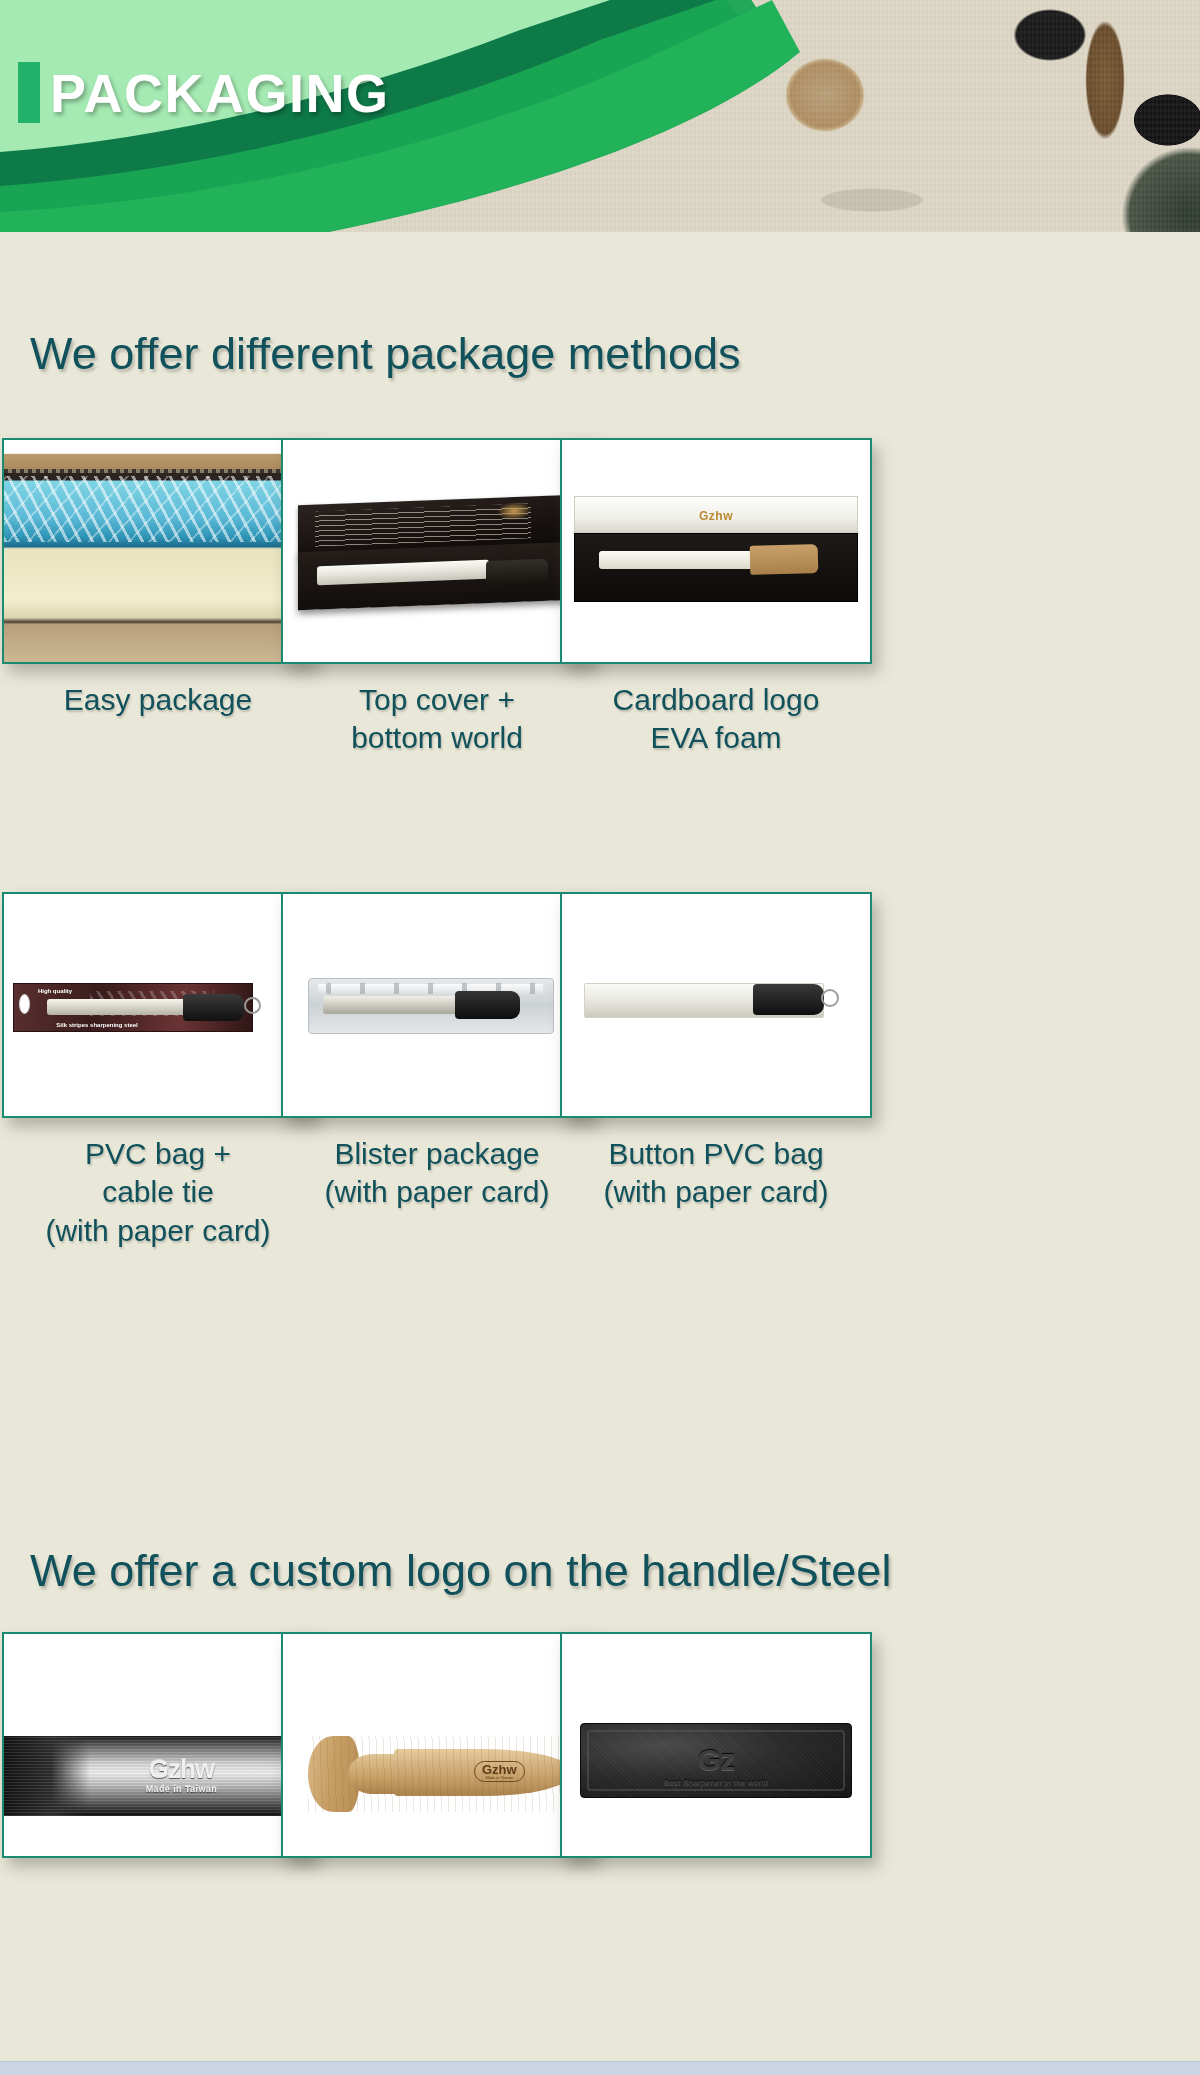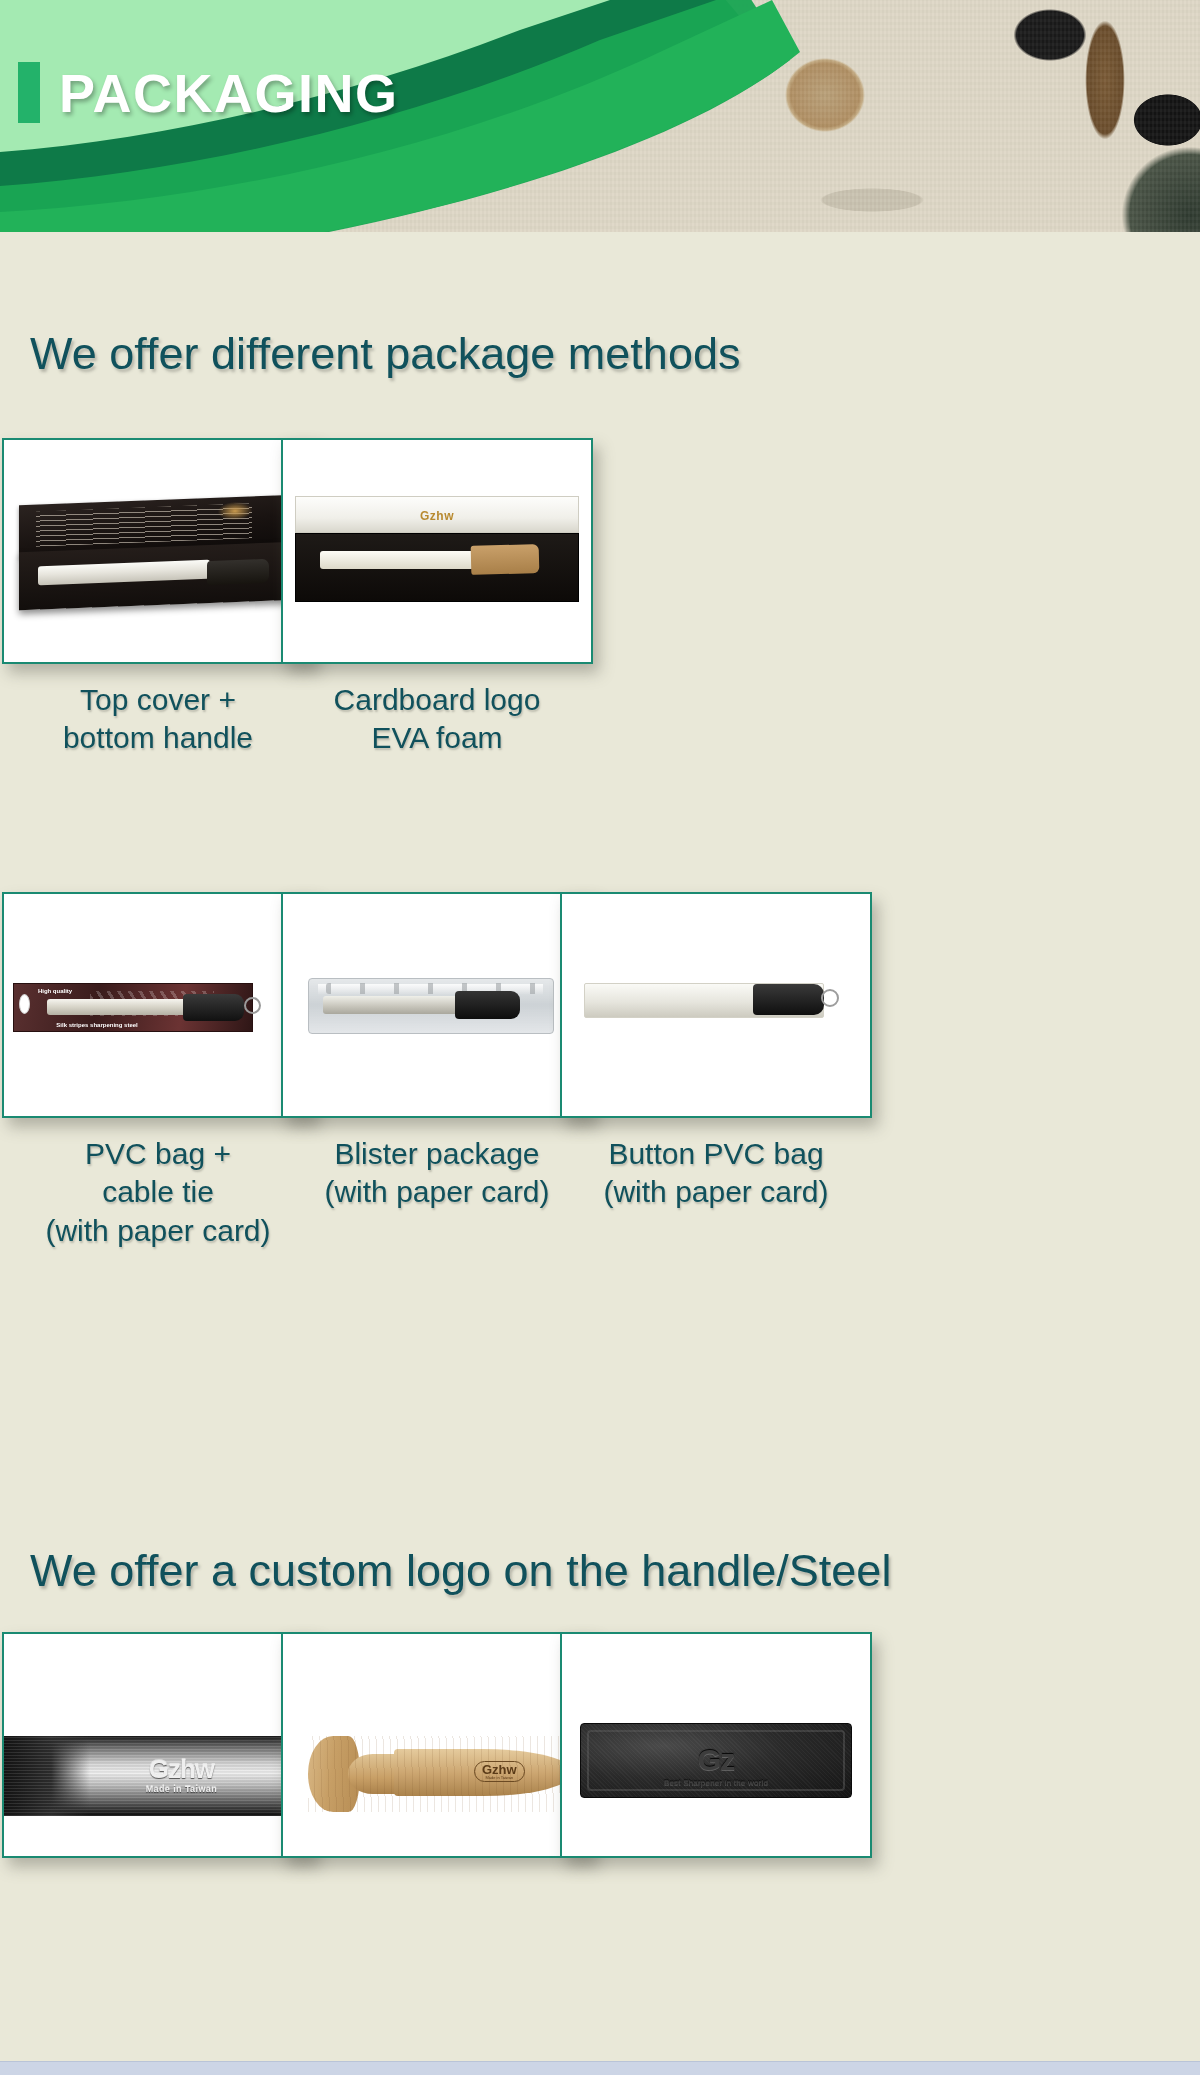--- a/index.html
+++ b/index.html
@@ -65,21 +65,21 @@
     position: absolute; left: 0; top: 0;
     width: 1200px; height: 250px;
   }
 
   .banner-title {
     position: absolute;
     left: 18px;
     top: 62px;
     display: flex;
     align-items: center;
-    gap: 19px;
+    gap: 10px;
     z-index: 6;
   }
   .title-bar {
     width: 22px;
     height: 61px;
     background: #23b26a;
   }
   .title-text {
     font-size: 54px;
     font-weight: bold;
@@ -418,32 +418,38 @@
       <span class="title-bar"></span>
       <span class="title-text">PACKAGING</span>
     </div>
   </div>
 
   <div class="section-heading" id="heading-packages">We offer different package methods</div>
 
   <div class="grid" id="grid-row1">
     <div class="grid-inner">
 
+      <div class="cell">
+        <div class="card">
+          <div class="photo ph-carton"></div>
+        </div>
+        <div class="caption">Easy package</div>
+      </div>
 
       <div class="cell">
         <div class="card">
           <div class="photo ph-blackbox">
             <div class="lid"></div>
             <div class="base"></div>
             <div class="steel"></div>
             <div class="grip"></div>
           </div>
         </div>
         <div class="caption">Top cover +
-bottom handle</div>
+bottom world</div>
       </div>
 
       <div class="cell">
         <div class="card">
           <div class="photo ph-eva">
             <div class="wlid"></div>
             <div class="logo">Gzhw</div>
             <div class="tray"></div>
             <div class="tsteel"></div>
             <div class="thandle"></div>

